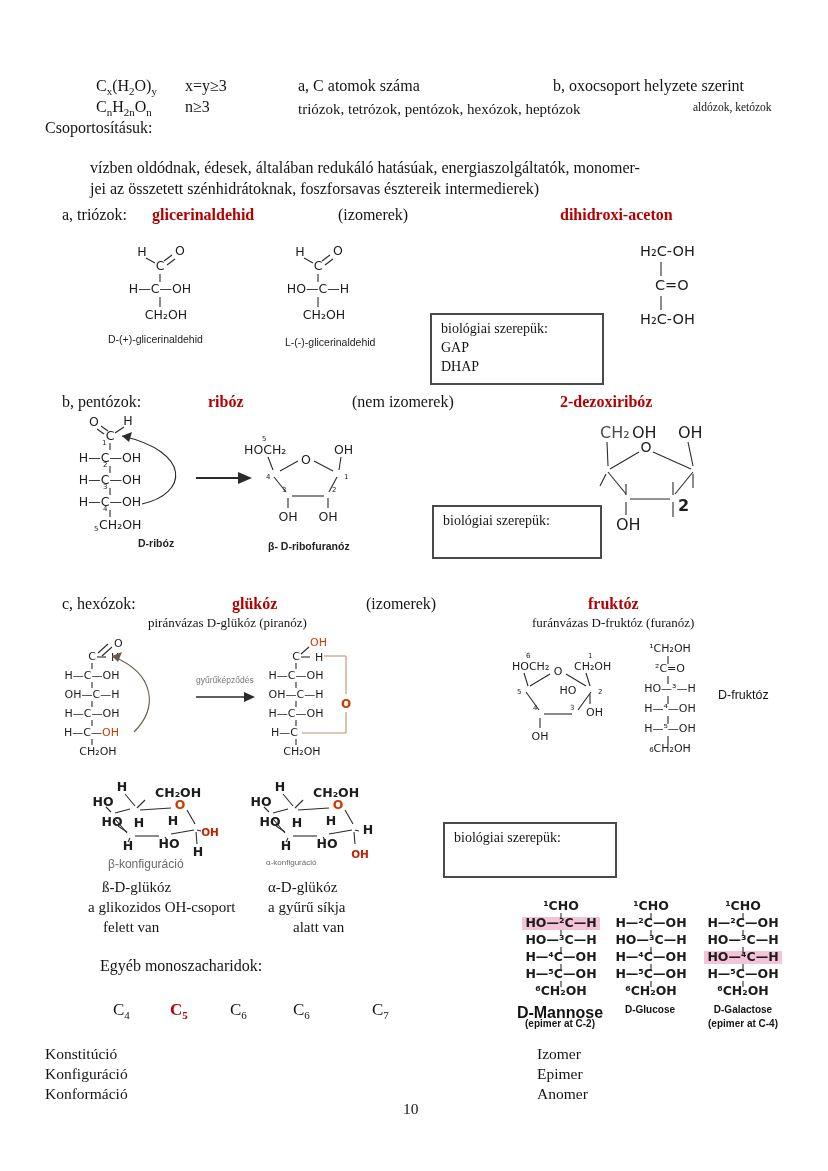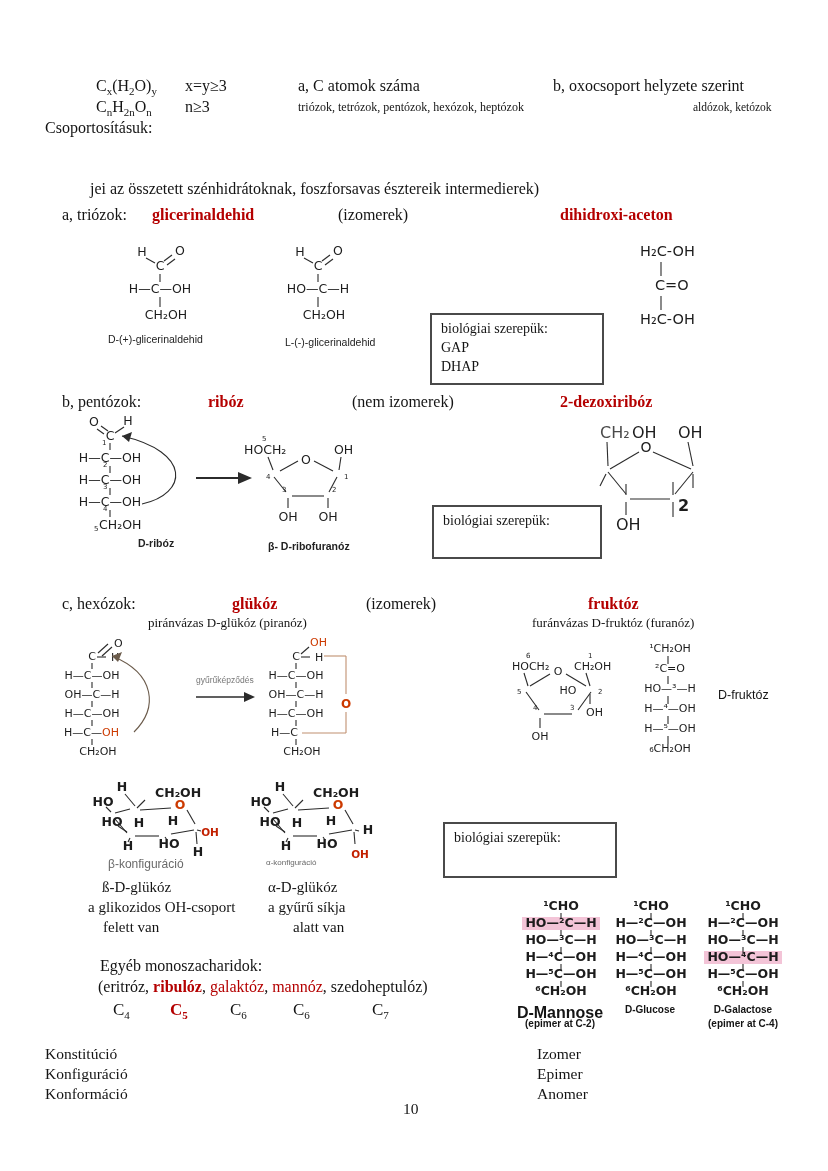--- a/index.html
+++ b/index.html
@@ -31,25 +31,26 @@
 <div class="page">
 
 
   <div class="t" style="left:96px;top:77px;font-size:16px;"><span>C</span><sub style="font-size:11px;">x</sub><span>(H</span><sub style="font-size:11px;">2</sub><span>O)</span><sub style="font-size:11px;">y</sub></div>
   <div class="t" style="left:185px;top:77px;font-size:16px;">x=y≥3</div>
   <div class="t" style="left:298px;top:77px;font-size:16px;">a, C atomok száma</div>
   <div class="t" style="left:553px;top:77px;font-size:16px;">b, oxocsoport helyzete szerint</div>
 
   <div class="t" style="left:96px;top:98px;font-size:16px;"><span>C</span><sub style="font-size:11px;">n</sub><span>H</span><sub style="font-size:11px;">2n</sub><span>O</span><sub style="font-size:11px;">n</sub></div>
   <div class="t" style="left:185px;top:98px;font-size:16px;">n≥3</div>
-  <div class="t" style="left:298px;top:101px;font-size:12px;">triózok, tetrózok, pentózok, hexózok, heptózok</div>
+  <div class="t" style="left:298px;top:101px;font-size:15px;">triózok, tetrózok, pentózok, hexózok, heptózok</div>
   <div class="t" style="left:693px;top:101px;font-size:11.5px;">aldózok, ketózok</div>
 
   <div class="t" style="left:45px;top:119px;font-size:16px;">Csoportosításuk:</div>
 
+  <div class="t" style="left:90px;top:159px;font-size:16px;">vízben oldódnak, édesek, általában redukáló hatásúak, energiaszolgáltatók, monomer-</div>
   <div class="t" style="left:90px;top:180px;font-size:16px;">jei az összetett szénhidrátoknak, foszforsavas észtereik intermedierek)</div>
 
   <div class="t" style="left:62px;top:206px;font-size:16px;">a, triózok:</div>
   <div class="t b red" style="left:152px;top:206px;font-size:16px;">glicerinaldehid</div>
   <div class="t" style="left:338px;top:206px;font-size:16px;">(izomerek)</div>
   <div class="t b red" style="left:560px;top:206px;font-size:16px;">dihidroxi-aceton</div>
 
   <svg class="chem" style="left:122px;top:244px;" width="84" height="86">
     <text x="20" y="12" text-anchor="middle">H</text>
     <text x="58" y="11" text-anchor="middle">O</text>
@@ -385,21 +386,20 @@
     <text x="43" y="63" text-anchor="middle">HO—⁴C—H</text>
     <line x1="43" y1="66" x2="43" y2="72"></line>
     <text x="43" y="80" text-anchor="middle">H—⁵C—OH</text>
     <line x1="43" y1="83" x2="43" y2="89"></line>
     <text x="43" y="97" text-anchor="middle">⁶CH₂OH</text>
   </svg>
   <div class="t sans b" style="left:743px;top:1004px;font-size:10px;transform:translateX(-50%);">D-Galactose</div>
   <div class="t sans b" style="left:743px;top:1018px;font-size:10px;transform:translateX(-50%);">(epimer at C-4)</div>
 
   <div class="t" style="left:100px;top:957px;font-size:16px;">Egyéb monoszacharidok:</div>
-  <div class="t" style="left:98px;top:978px;font-size:16px;"><span>(eritróz, </span><span class="b red">ribulóz</span><span>, </span><span class="red" style="font-weight:normal;">galaktóz</span><span>, </span><span class="red" style="font-weight:normal;">mannóz</span><span>, szedoheptulóz)</span></div>
   <div class="t" style="left:113px;top:1000px;font-size:17px;"><span>C</span><sub style="font-size:11px;">4</sub></div>
   <div class="t b red" style="left:170px;top:1000px;font-size:17px;"><span>C</span><sub style="font-size:11px;">5</sub></div>
   <div class="t" style="left:230px;top:1000px;font-size:17px;"><span>C</span><sub style="font-size:11px;">6</sub></div>
   <div class="t" style="left:293px;top:1000px;font-size:17px;"><span>C</span><sub style="font-size:11px;">6</sub></div>
   <div class="t" style="left:372px;top:1000px;font-size:17px;"><span>C</span><sub style="font-size:11px;">7</sub></div>
 
   <div class="t" style="left:45px;top:1045px;font-size:15.5px;">Konstitúció</div>
   <div class="t" style="left:45px;top:1065px;font-size:15.5px;">Konfiguráció</div>
   <div class="t" style="left:45px;top:1085px;font-size:15.5px;">Konformáció</div>
   <div class="t" style="left:537px;top:1045px;font-size:15.5px;">Izomer</div>

